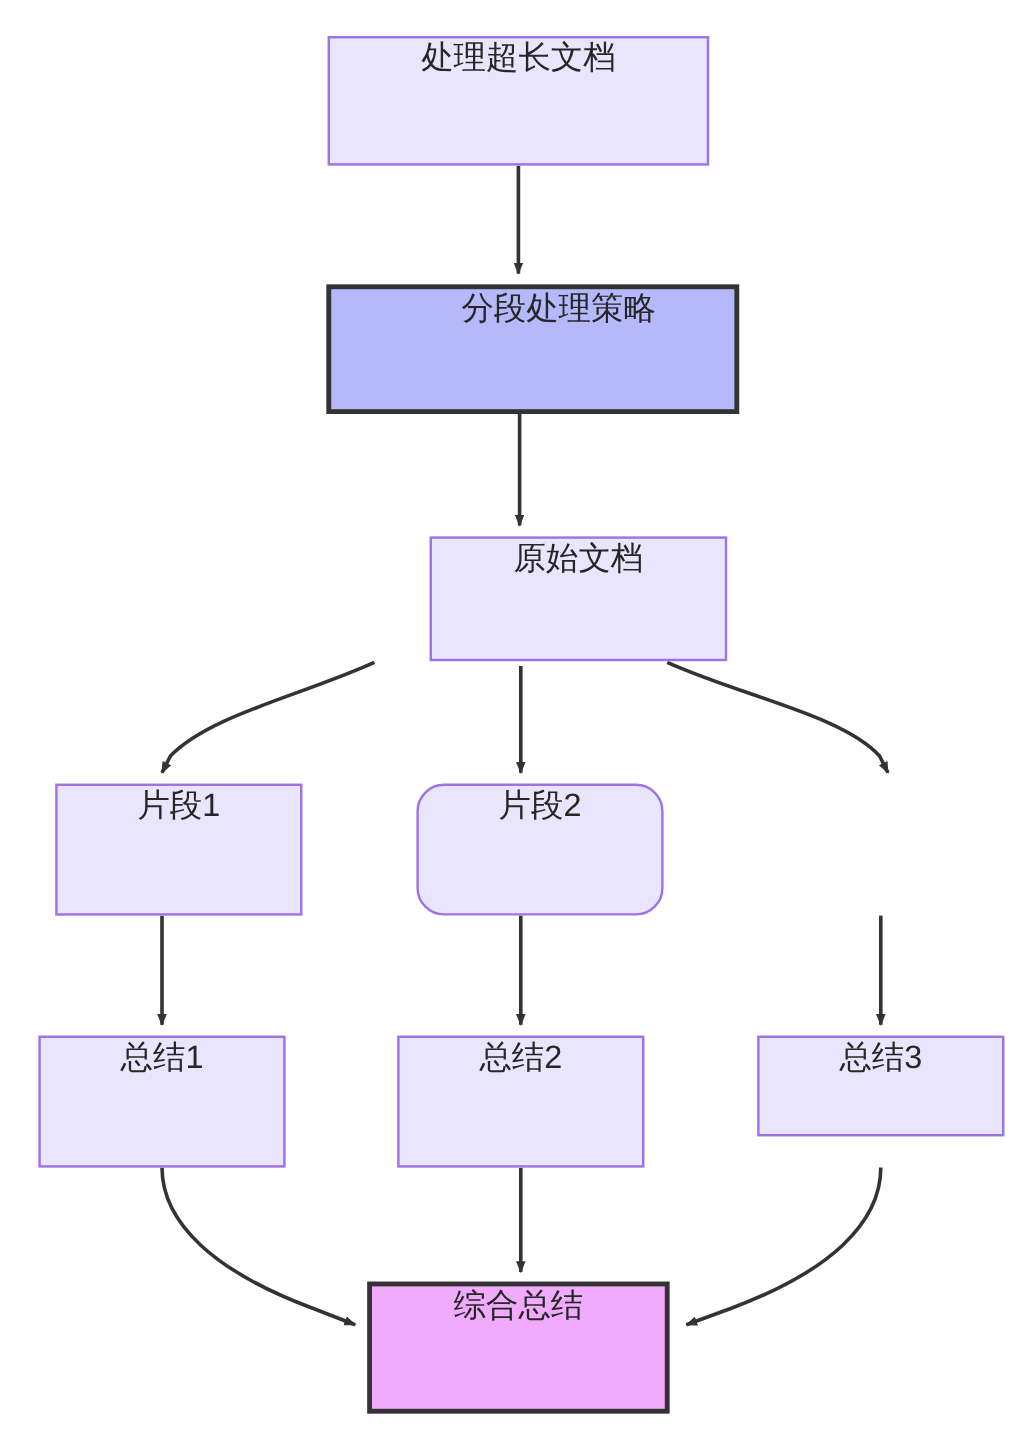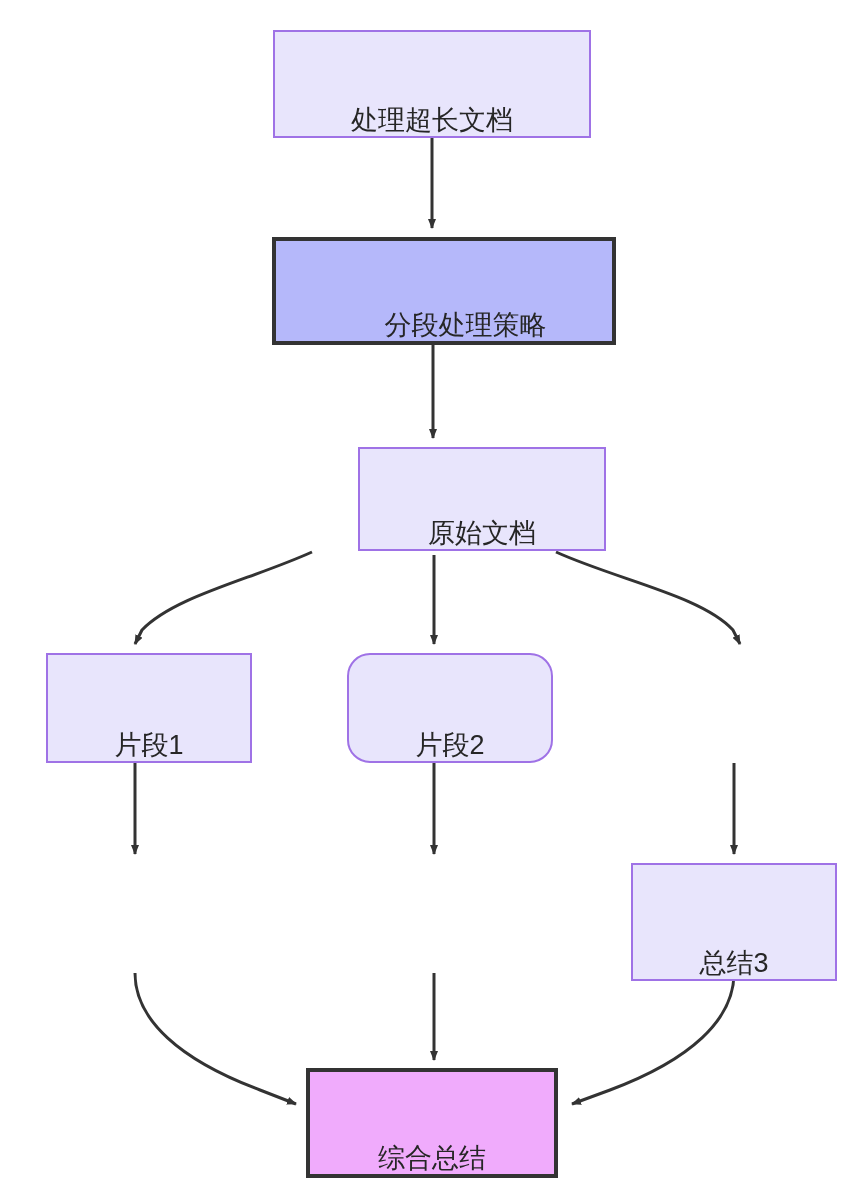--- a/index.html
+++ b/index.html
@@ -23,21 +23,21 @@
     top: 0;
     left: 0;
     width: 852px;
     height: 1196px;
     display: block;
   }
   .node-box {
     position: absolute;
     box-sizing: border-box;
     display: flex;
-    align-items: flex-end;
+    align-items: flex-start;
     justify-content: center;
     text-align: center;
     line-height: 1.2;
   }
   .node-normal {
     background: #e8e5fc;
     border: 2px solid #9f72e6;
     color: #262626;
     font-size: 27px;
   }
@@ -107,23 +107,29 @@
 
   <div class="node-box node-normal" style="left:46px; top:653px; width:206px; height:110px;">
     <span class="node-label">片段1</span>
   </div>
 
   <div class="node-box node-normal" style="left:347px; top:653px; width:206px; height:110px;border-radius:23px;">
     <span class="node-label">片段2</span>
   </div>
 
 
+  <div class="node-box node-normal" style="left:32px; top:863px; width:206px; height:110px;">
+    <span class="node-label">总结1</span>
+  </div>
 
+  <div class="node-box node-normal" style="left:331px; top:863px; width:206px; height:110px;">
+    <span class="node-label">总结2</span>
+  </div>
 
-  <div class="node-box node-normal" style="left:631px; top:863px; width:206px; height:118px;">
+  <div class="node-box node-normal" style="left:631px; top:863px; width:206px; height:84px;">
     <span class="node-label">总结3</span>
   </div>
 
   <div class="node-box node-final" style="left:306px; top:1068px; width:252px; height:110px;">
     <span class="node-label">综合总结</span>
   </div>
 
 </div>
 
 </body></html>

